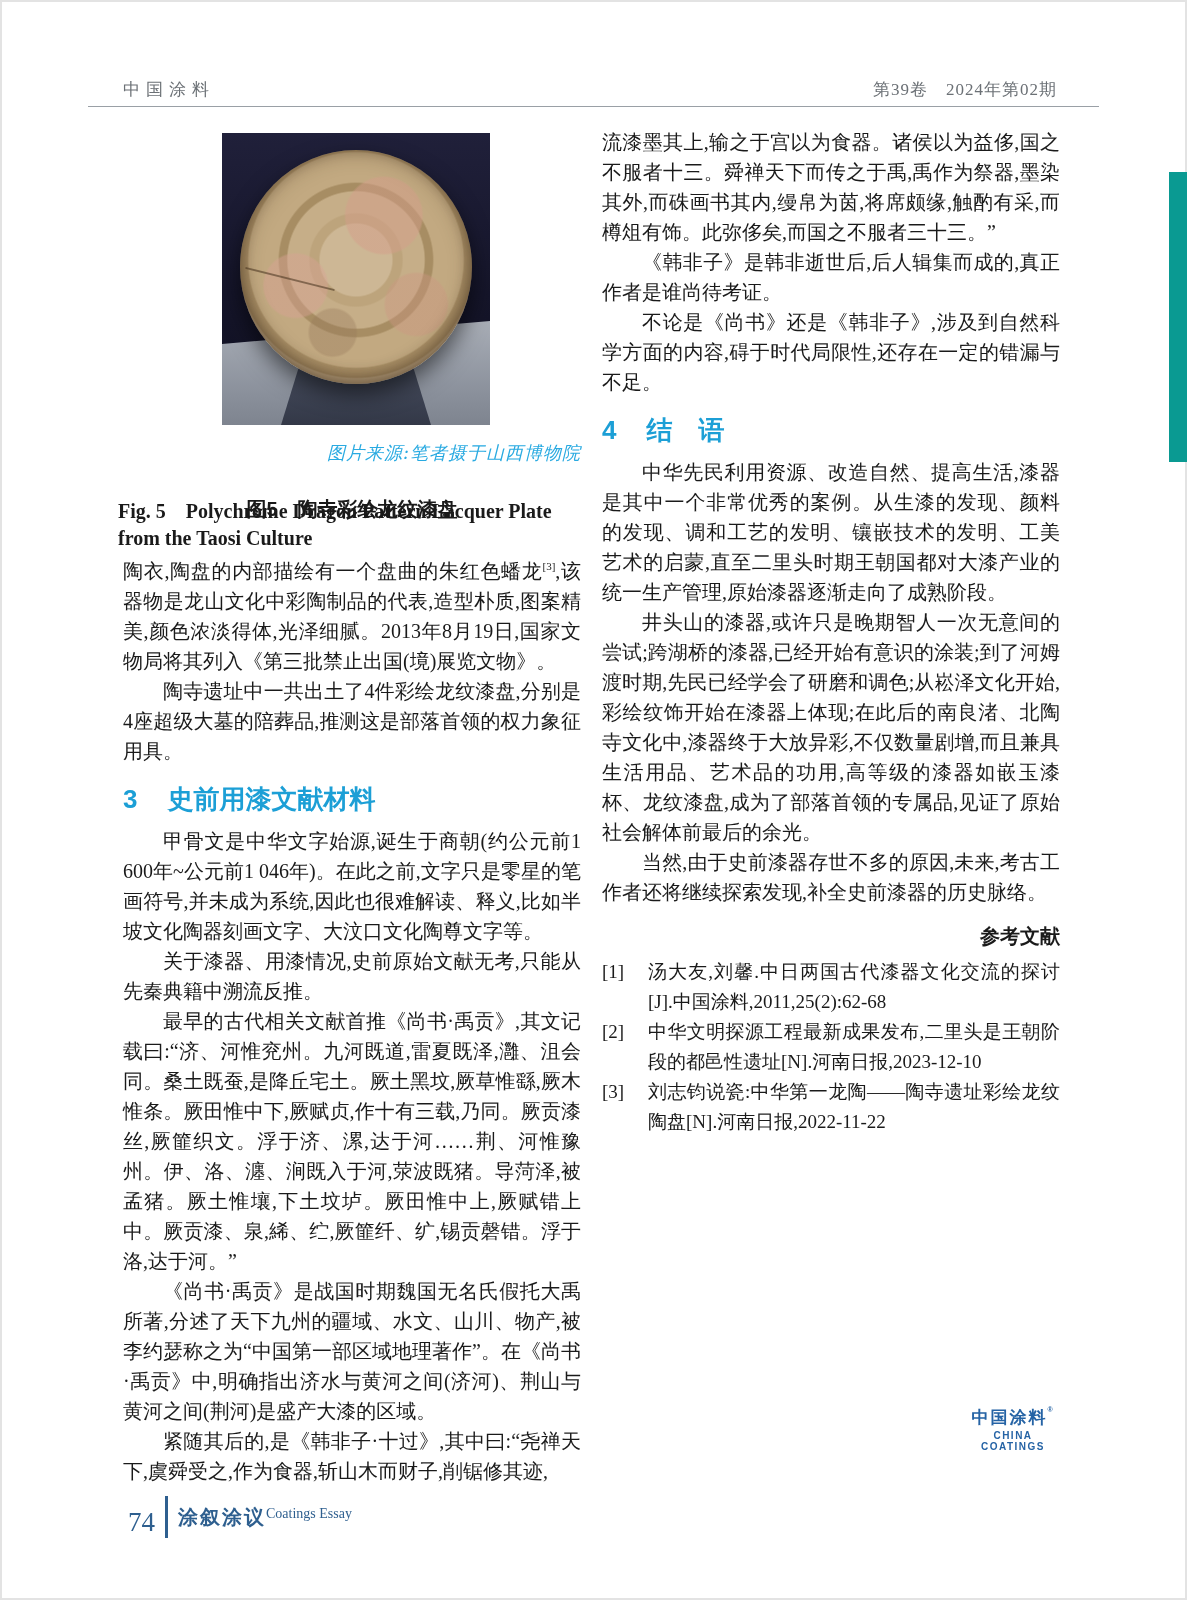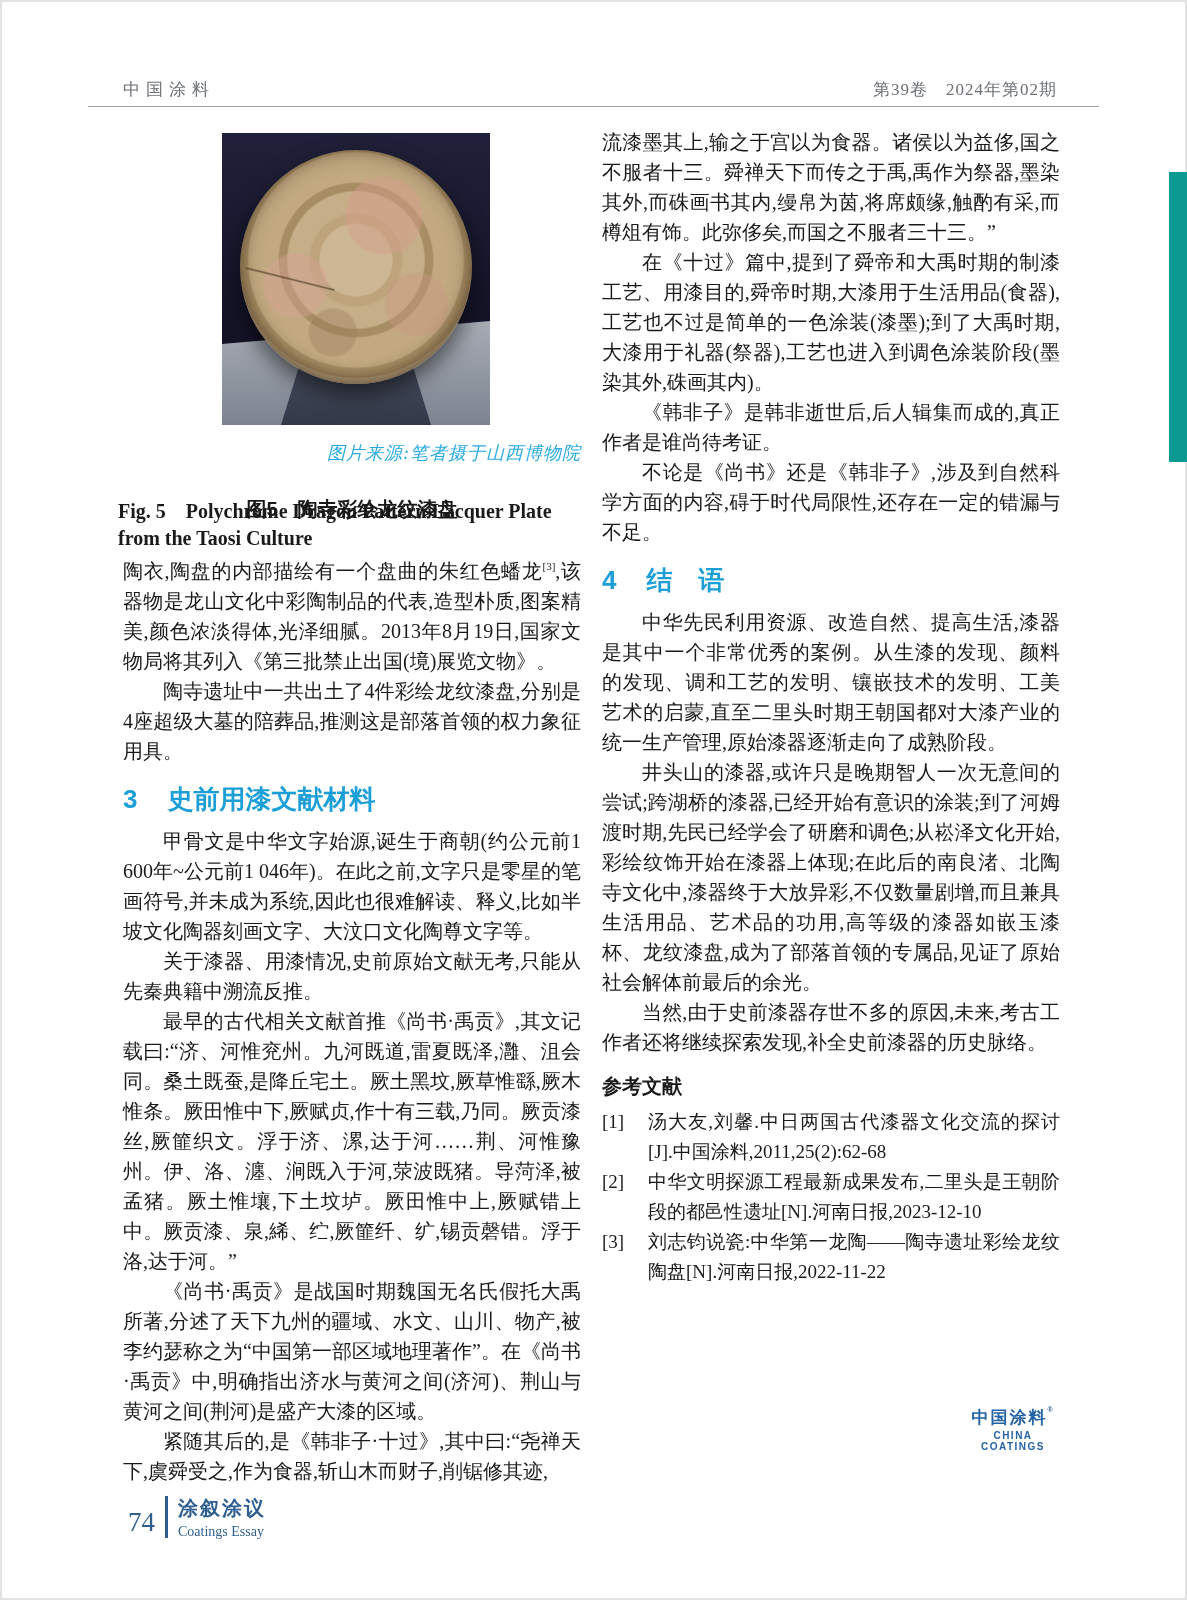--- a/index.html
+++ b/index.html
@@ -52,37 +52,37 @@
     background:rgba(70,50,30,.55);transform:rotate(14deg);border-radius:1px;}
   .figure-source{position:absolute;left:123px;top:441px;width:458px;text-align:right;
     font-size:18px;color:#29aae1;font-style:italic;letter-spacing:1px;
     font-family:"DejaVu Serif","Liberation Serif",serif;}
   .figure-caption-cn{position:absolute;left:123px;top:496px;width:458px;text-align:center;
     font-size:20px;font-weight:bold;font-family:"Liberation Sans","DejaVu Sans",sans-serif;}
   .figure-caption-en{position:absolute;left:118px;top:498px;width:468px;text-align:left;
     font-size:20px;line-height:27px;font-weight:bold;
     font-family:"Liberation Serif","DejaVu Serif",serif;}
   
-  .ref-title{margin:14px 0 6px 0;text-align:left;font-weight:bold;font-size:20px;
+  .ref-title{margin:14px 0 6px 0;text-align:right;font-weight:bold;font-size:20px;
     font-family:"Liberation Sans","DejaVu Sans",sans-serif;text-indent:0;}
   .ref-item{display:flex;font-size:19px;line-height:30px;text-indent:0;}
   .ref-num{flex:0 0 46px;}
   .ref-text{flex:1;text-align:justify;}
   
   .brand-logo{position:absolute;left:963px;top:1406px;width:100px;text-align:center;
     color:#2563a5;font-family:"Liberation Sans","DejaVu Sans",sans-serif;}
   .brand-logo .brand-cn{font-size:17px;font-weight:bold;letter-spacing:2px;}
   .brand-logo .brand-mark{font-size:7px;vertical-align:top;}
   .brand-logo .brand-en{font-size:10px;font-weight:bold;letter-spacing:1.5px;margin-top:1px;}
   
   .page-footer{position:absolute;left:128px;top:1492px;height:50px;display:flex;align-items:center;
     color:#2e5f8f;}
   .page-num{font-size:27px;margin-right:10px;margin-top:10px;font-family:"Liberation Serif",serif;}
   .footer-rule{width:3px;height:42px;background:#2e5f8f;margin-right:10px;}
-  .footer-col{display:flex;flex-direction:column;justify-content:center;}
+  .footer-col{display:flex;flex-direction:row;justify-content:center;}
   .footer-col-cn{font-size:20px;font-weight:bold;letter-spacing:2px;
     font-family:"Liberation Sans","DejaVu Sans",sans-serif;}
   .footer-col-en{font-size:14px;font-family:"Liberation Serif","DejaVu Serif",serif;margin-top:2px;}
 </style>
 </head>
 <body>
 
 <div class="page-header">
   <span class="journal-name">中国涂料</span>
   <span class="issue-info">第39卷　2024年第02期</span>
@@ -109,21 +109,20 @@
   </h2>
   <p class="para">甲骨文是中华文字始源,诞生于商朝(约公元前1 600年~公元前1 046年)。在此之前,文字只是零星的笔画符号,并未成为系统,因此也很难解读、释义,比如半坡文化陶器刻画文字、大汶口文化陶尊文字等。</p>
   <p class="para">关于漆器、用漆情况,史前原始文献无考,只能从先秦典籍中溯流反推。</p>
   <p class="para">最早的古代相关文献首推《尚书·禹贡》,其文记载曰:“济、河惟兖州。九河既道,雷夏既泽,灉、沮会同。桑土既蚕,是降丘宅土。厥土黑坟,厥草惟繇,厥木惟条。厥田惟中下,厥赋贞,作十有三载,乃同。厥贡漆丝,厥篚织文。浮于济、漯,达于河……荆、河惟豫州。伊、洛、瀍、涧既入于河,荥波既猪。导菏泽,被孟猪。厥土惟壤,下土坟垆。厥田惟中上,厥赋错上中。厥贡漆、泉,絺、纻,厥篚纤、纩,锡贡磬错。浮于洛,达于河。”</p>
   <p class="para">《尚书·禹贡》是战国时期魏国无名氏假托大禹所著,分述了天下九州的疆域、水文、山川、物产,被李约瑟称之为“中国第一部区域地理著作”。在《尚书·禹贡》中,明确指出济水与黄河之间(济河)、荆山与黄河之间(荆河)是盛产大漆的区域。</p>
   <p class="para">紧随其后的,是《韩非子·十过》,其中曰:“尧禅天下,虞舜受之,作为食器,斩山木而财子,削锯修其迹,</p>
 </div>
 
 <div class="col col-right">
   <p class="para noindent">流漆墨其上,输之于宫以为食器。诸侯以为益侈,国之不服者十三。舜禅天下而传之于禹,禹作为祭器,墨染其外,而硃画书其内,缦帛为茵,将席颇缘,触酌有采,而樽俎有饰。此弥侈矣,而国之不服者三十三。”</p>
-  <p class="para">在《十过》篇中,提到了舜帝和大禹时期的制漆工艺、用漆目的,舜帝时期,大漆用于生活用品(食器),工艺也不过是简单的一色涂装(漆墨);到了大禹时期,大漆用于礼器(祭器),工艺也进入到调色涂装阶段(墨染其外,硃画其内)。</p>
   <p class="para">《韩非子》是韩非逝世后,后人辑集而成的,真正作者是谁尚待考证。</p>
   <p class="para">不论是《尚书》还是《韩非子》,涉及到自然科学方面的内容,碍于时代局限性,还存在一定的错漏与不足。</p>
   <h2 class="sec-heading">
     <span class="sec-num">4</span><span>结　语</span>
   </h2>
   <p class="para">中华先民利用资源、改造自然、提高生活,漆器是其中一个非常优秀的案例。从生漆的发现、颜料的发现、调和工艺的发明、镶嵌技术的发明、工美艺术的启蒙,直至二里头时期王朝国都对大漆产业的统一生产管理,原始漆器逐渐走向了成熟阶段。</p>
   <p class="para">井头山的漆器,或许只是晚期智人一次无意间的尝试;跨湖桥的漆器,已经开始有意识的涂装;到了河姆渡时期,先民已经学会了研磨和调色;从崧泽文化开始,彩绘纹饰开始在漆器上体现;在此后的南良渚、北陶寺文化中,漆器终于大放异彩,不仅数量剧增,而且兼具生活用品、艺术品的功用,高等级的漆器如嵌玉漆杯、龙纹漆盘,成为了部落首领的专属品,见证了原始社会解体前最后的余光。</p>
   <p class="para">当然,由于史前漆器存世不多的原因,未来,考古工作者还将继续探索发现,补全史前漆器的历史脉络。</p>
 
   <h3 class="ref-title">参考文献</h3>

